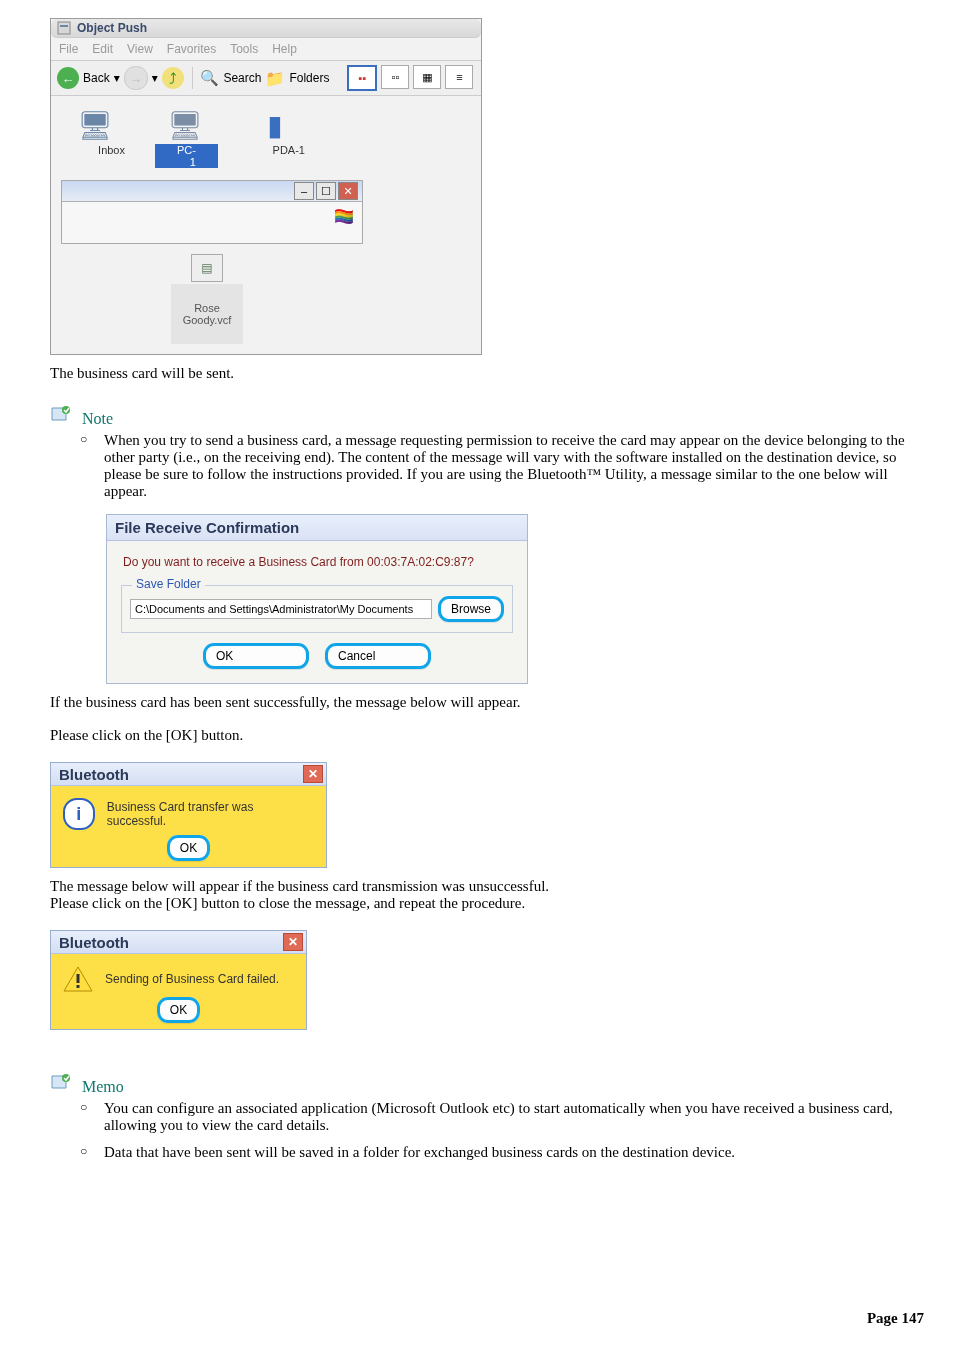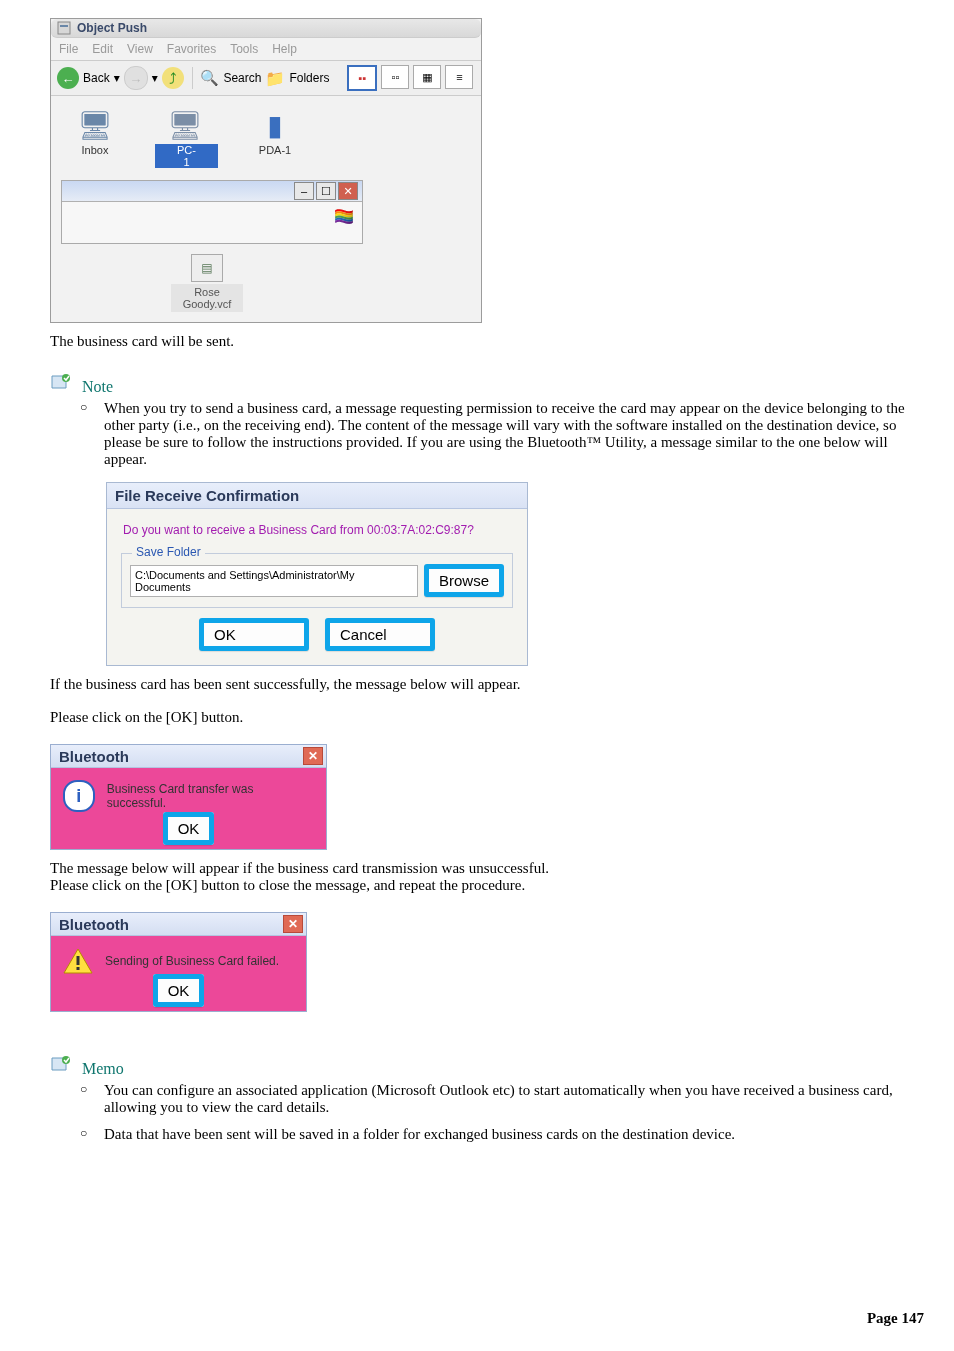--- a/index.html
+++ b/index.html
@@ -117,21 +117,21 @@
   width:26px; height:22px; border:1px solid #aaa; background:#fff;
   display:inline-flex; align-items:center; justify-content:center;
   font-size:11px;
 }
 .tb-viewbox span.sel { border:2px solid #3a6fbf; color:#c33;}
 .obj-icons-row {
   display:flex; gap:30px; padding:10px 14px 6px 14px;
 }
 .file-item { text-align:center; width:60px; }
 .file-item .fi-ico { width:40px; height:36px; margin:0 auto 2px; display:flex; align-items:flex-end; justify-content:center;}
-.file-item .fi-lbl { color:#333; font-size:11px;}
+.file-item .fi-lbl { color:#333; font-size:11px;text-align:right;}
 .fi-inbox { color:#6a87a8; font-size:28px; }
 .fi-pc    { color:#7b8ea6; font-size:28px; }
 .fi-pda   { color:#3a6fbf; font-size:28px; }
 .pc-sel { display:inline-block; padding:0 22px; background:#316ac5; color:#fff;}
 .inner-win {
   margin: 6px 10px 10px 10px;
   width: 300px;
   height: 62px;
   border:1px solid #aaa;
   background:#f7f7f7;
@@ -154,63 +154,63 @@
   font-size:16px;
 }
 .vcf-item {
   margin: 8px 0 10px 120px;
   width:72px; text-align:center; font-family:Arial,sans-serif;
 }
 .vcf-item .vcf-ico { width:30px; height:26px; margin:0 auto 2px;
   border:1px solid #aaa; background:#eee; display:flex; align-items:center; justify-content:center;
   font-size:12px; color:#5a7a5a;
 }
-.vcf-item .vcf-lbl { background:#e4e4e4; padding:2px 4px; font-size:11px; color:#555;}
+.vcf-item .vcf-lbl { background:#e4e4e4; padding:18px 4px; font-size:11px; color:#555;}
 
 
 .dlg2 {
   width: 420px;
   border:1px solid #a9b9d2;
   background:#f4f4f0;
   font-family: Arial, sans-serif;
   padding-bottom:14px;
 }
 .dlg2-title {
   padding:4px 8px;
   font-weight:bold;
   color:#2b3a5a;
   background: linear-gradient(#e8eefb,#d9e2f4);
   border-bottom:1px solid #b5c4e0;
 }
-.dlg2-body { padding:14px 20px 4px 16px; font-size:12px; color:#a21caf;}
+.dlg2-body { padding:14px 20px 4px 16px; font-size:12px; color:#7f1d1d;}
 .dlg2-fieldset {
   margin:12px 14px 10px 14px;
   border:1px solid #c2ccdc;
   padding:10px 8px 10px 8px;
   position:relative;
 }
 .dlg2-legend {
   position:absolute; top:-9px; left:10px;
   background:#f4f4f0; padding:0 4px; color:#2b58b2; font-size:12px;
 }
 .dlg2-path-row { display:flex; gap:6px; align-items:center;}
 .dlg2-path { flex:1; border:1px solid #b0b0b0; padding:3px 4px; font-size:11px; background:#fff;}
 .dlg2 .btn, .dlg3 .btn {
-  border:5px solid #0ea5e9; background:#fdfdfd;
-  padding:3px 10px; font-size:15px; border-radius:3px;
+  border:3px solid #0ea5e9; background:#fdfdfd;
+  padding:3px 10px; font-size:12px; border-radius:11px;
   box-shadow: 0 1px 1px rgba(0,0,0,.1);
 }
 .dlg2-btn-row { display:flex; justify-content:center; gap:16px; margin-top:6px;}
 .dlg2-btn-row .btn { width:80px; }
 
 
 .dlg3 {
   width: 275px;
   border:1px solid #9aaed0;
-  background:#ec4899;
+  background:#fde047;
   font-family: Arial, sans-serif;
 }
 .dlg3-title {
   display:flex; justify-content:space-between; align-items:center;
   padding:2px 3px 2px 8px;
   font-weight:bold; color:#2b3a5a;
   background: linear-gradient(#e8eefb,#d4def2);
   border-bottom:1px solid #b5c4e0;
 }
 .dlg3-close {

